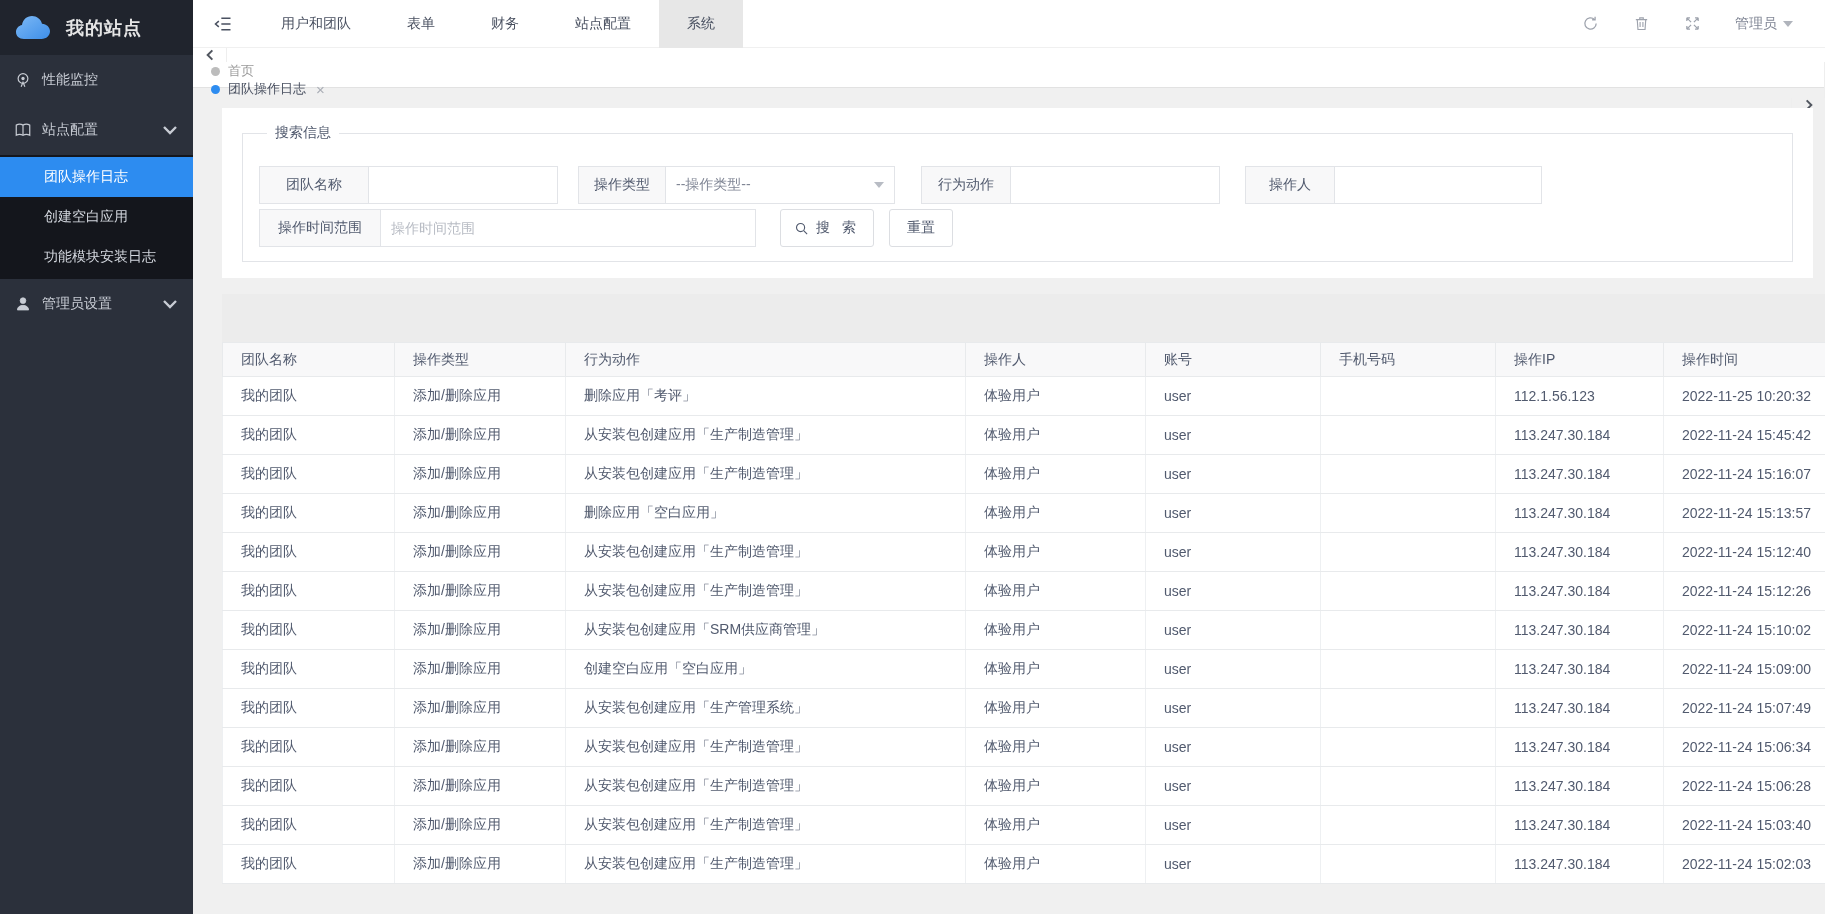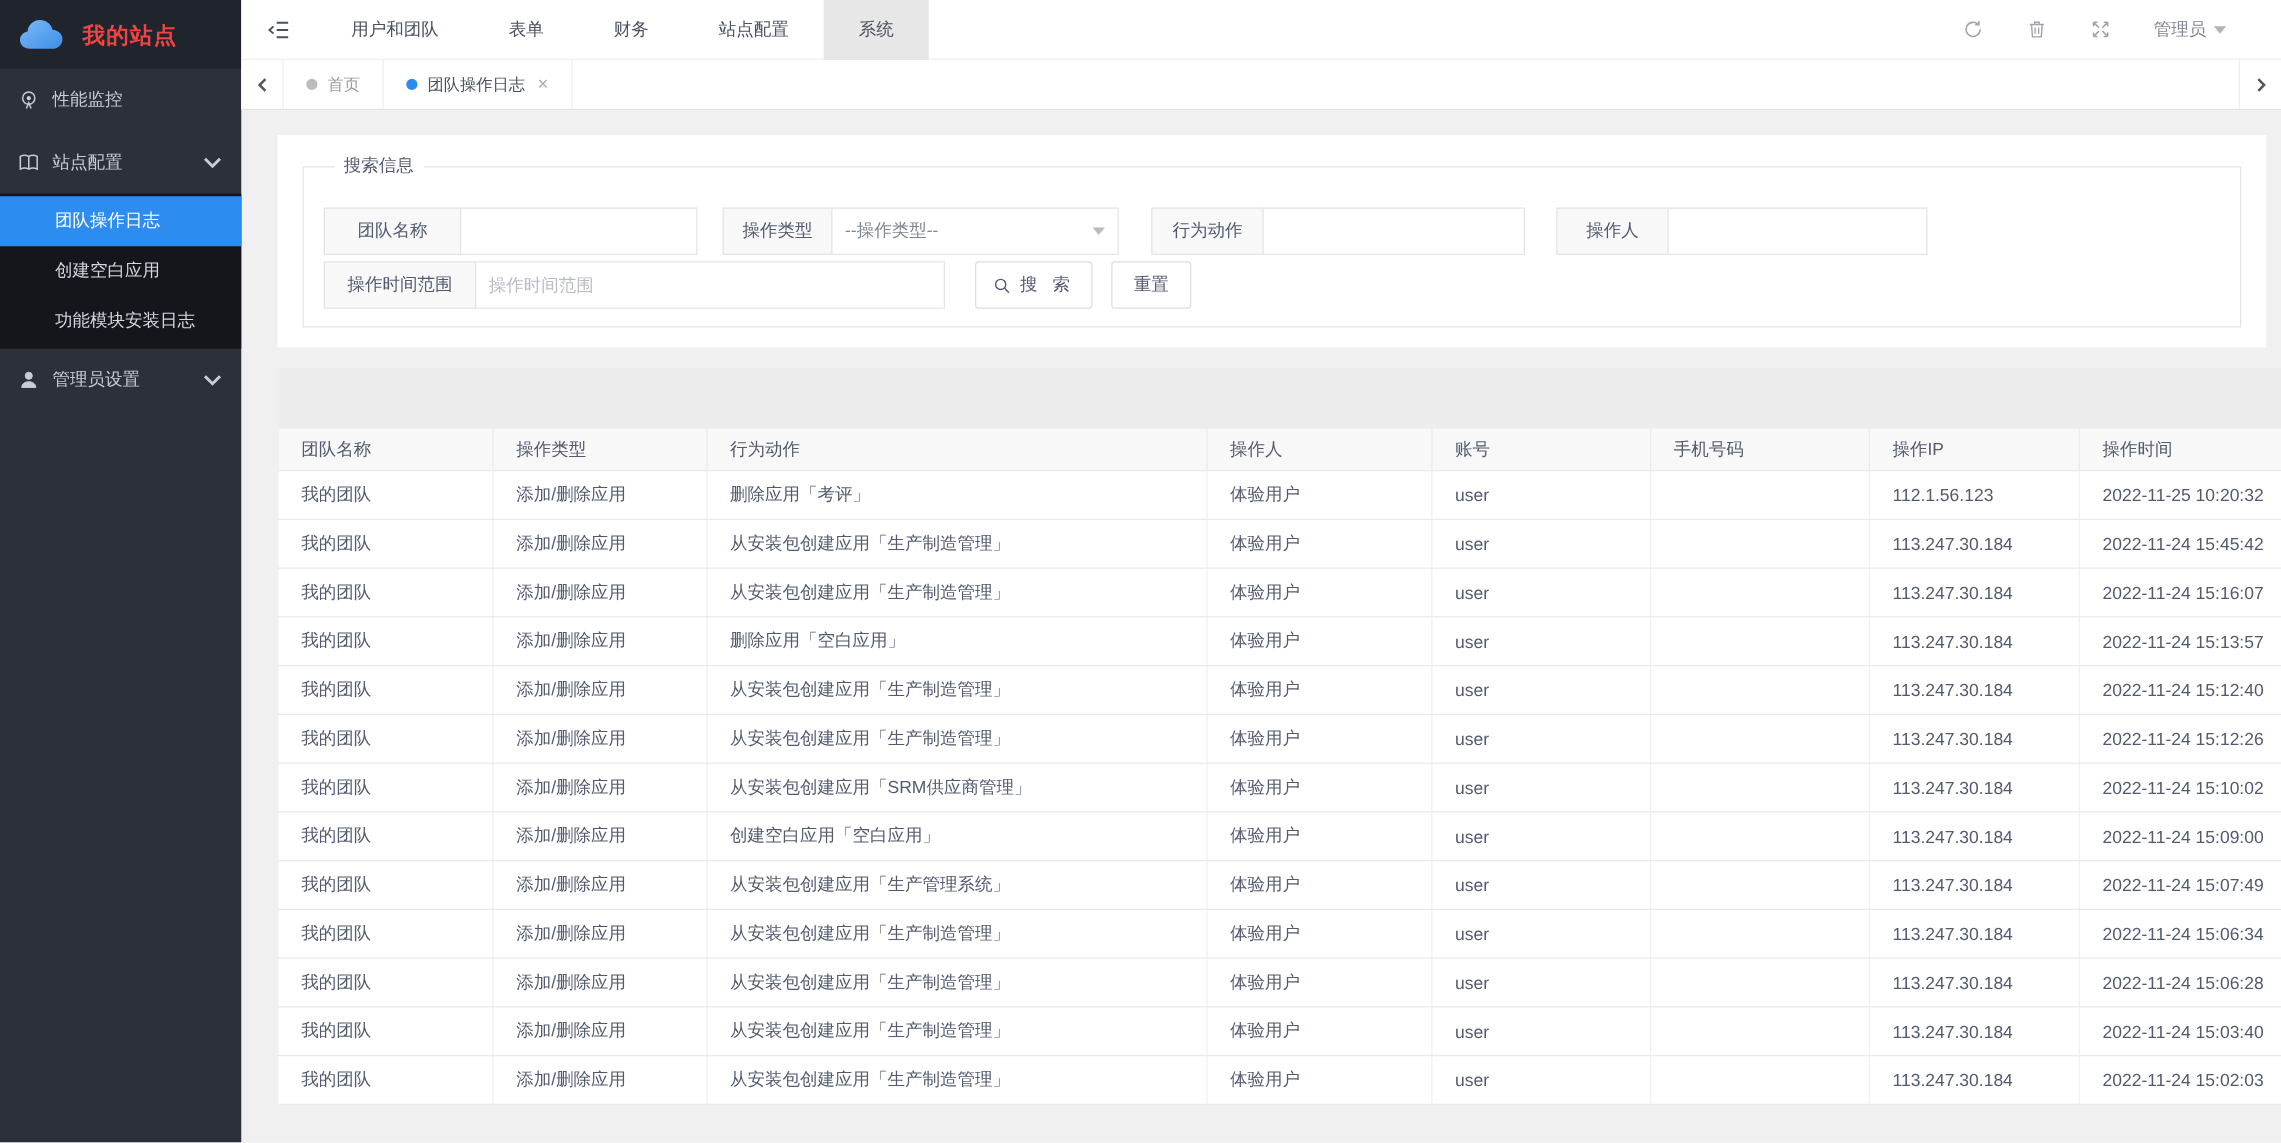--- a/index.html
+++ b/index.html
@@ -3,46 +3,46 @@
 <meta charset="utf-8">
 <style>
   * { margin:0; padding:0; box-sizing:border-box; }
   html,body { width:1825px; height:914px; overflow:hidden; background:#f0f0f0;
               font-family:"Liberation Sans","DejaVu Sans",sans-serif; font-size:14px; color:#515a6e; }
   .root { display:flex; width:1825px; height:914px; }
 
   
   .sidebar { width:193px; min-width:193px; background:#2b303b; color:#c8ccd4; display:flex; flex-direction:column; }
   .logo { height:55px; background:#20242d; display:flex; align-items:center; padding-left:14px; gap:10px; }
-  .logo .site-name { color:#ef4444; font-size:18px; font-weight:bold; letter-spacing:1px; }
+  .logo .site-name { color:#e5e5e5; font-size:18px; font-weight:bold; letter-spacing:1px; }
   .side-item { height:50px; display:flex; align-items:center; padding:0 14px; cursor:pointer; gap:10px; font-size:14px; }
   .side-item .lbl { flex:1; }
   .side-item svg { width:18px; height:18px; stroke:#c8ccd4; }
   .chev { width:12px; height:12px; }
   .submenu { background:#14161c; padding:2px 0; }
   .sub-item { height:40px; display:flex; align-items:center; padding-left:44px; cursor:pointer; color:#d3d7de; font-size:14px; }
   .sub-item.active { background:#2d8cf0; color:#ffffff; }
 
   
   .main { flex:1; display:flex; flex-direction:column; min-width:0; }
 
   
   .topbar { height:48px; background:#ffffff; display:flex; align-items:center; border-bottom:1px solid #f0f0f0; }
   .collapse-btn { width:60px; display:flex; justify-content:center; cursor:pointer; color:#495060; }
   .collapse-btn svg { width:20px; height:20px; stroke:#495060; }
   .top-nav { display:flex; align-items:stretch; height:48px; }
   .nav-item { display:flex; align-items:center; padding:0 28px; color:#495060; cursor:pointer; font-size:14px; }
   .nav-item.active { background:#e7e7e7; }
-  .top-actions { margin-left:auto; display:flex; align-items:flex-start; gap:34px; padding-right:44px; color:#9ea3ad; }
+  .top-actions { margin-left:auto; display:flex; align-items:flex-start; gap:34px; padding-right:32px; color:#9ea3ad; }
   .top-actions svg { width:17px; height:17px; stroke:#9ea3ad; cursor:pointer; }
   .admin { display:flex; align-items:center; gap:6px; color:#808695; cursor:pointer; }
   .caret-down { width:0; height:0; border-left:5px solid transparent; border-right:5px solid transparent; border-top:6px solid #b0b4bc; }
 
   
-  .tabbar { height:40px; background:#ffffff; display:flex; align-items:stretch; border-bottom:1px solid #e2e2e2; }
+  .tabbar { height:40px; background:#ffffff; display:flex; align-items:stretch; border-bottom:1px solid #e2e2e2;flex-direction:column; }
   .tab-arrow { width:34px; display:flex; align-items:center; justify-content:center; cursor:pointer; color:#495060; }
   .tab-arrow.left { border-right:1px solid #eeeeee; }
   .tab-arrow.right { margin-left:auto; border-left:1px solid #eeeeee; }
   .tab-arrow svg { width:14px; height:14px; stroke:#51565f; }
   .tab { display:flex; align-items:center; gap:8px; padding:0 18px; border-right:1px solid #eeeeee; cursor:pointer; font-size:13px; }
   .tab .dot { width:9px; height:9px; border-radius:50%; background:#bcbcbc; }
   .tab.inactive { color:#9b9b9b; }
   .tab.active { color:#495060; }
   .tab.active .dot { background:#2d8cf0; }
   .tab .close { color:#a9adb5; font-size:15px; margin-left:2px; cursor:pointer; }

